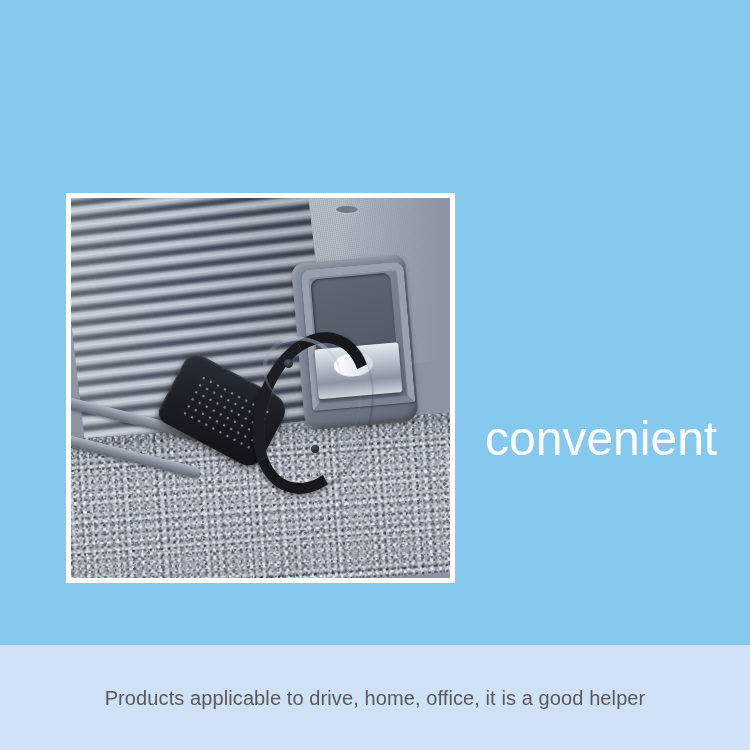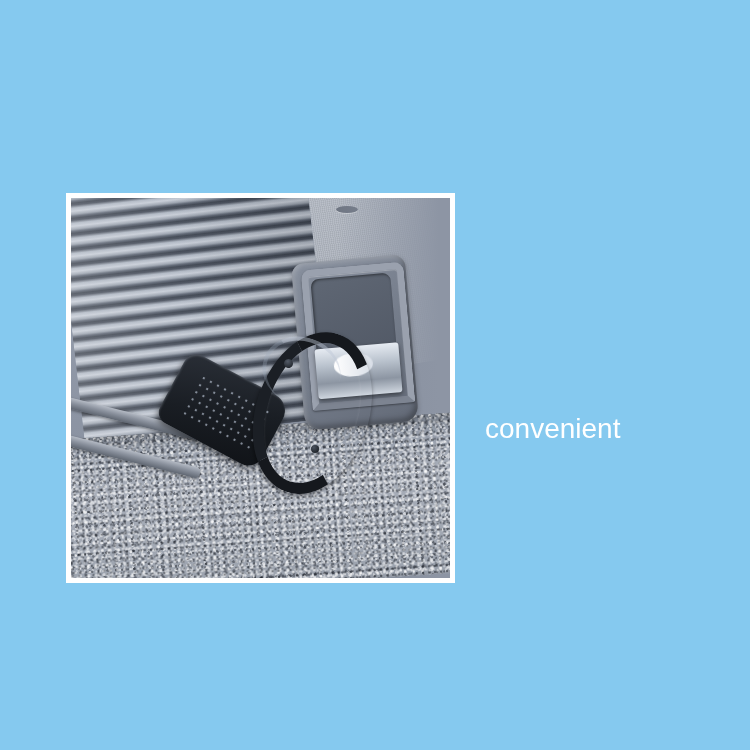--- a/index.html
+++ b/index.html
@@ -207,21 +207,21 @@
     position:absolute;background:linear-gradient(180deg,#b4bac4 0%,#8a919d 45%,#5f6671 100%);
     border-radius:5px;
     box-shadow:0 1px 3px rgba(0,0,0,.4);
   }
   .cord-a{left:-6%;top:61%;width:40%;height:11px;transform:rotate(14deg);transform-origin:right center;}
   .cord-b{left:-6%;top:71%;width:40%;height:11px;transform:rotate(14deg);transform-origin:right center;}
 
   
   .feature{
     position:absolute;left:485px;
-    color:#FFFFFF;font-size:28px;font-weight:400;
+    color:#FFFFFF;font-size:48px;font-weight:400;
     line-height:1;white-space:nowrap;
   }
   .feature-1{top:293px;}
   .feature-2{top:418px;}
 
   
   .footer{
     position:absolute;left:0;top:645px;width:750px;height:105px;
     background:#CFE2F5;
     display:flex;align-items:center;justify-content:center;
@@ -273,14 +273,17 @@
           <div class="hook-pin2"></div>
         </div>
 
       </div>
     </div>
 
     <div class="feature feature-1">convenient</div>
 
   </div>
 
+  <div class="footer">
+    <div class="footer-text">Products applicable to drive, home, office, it is a good helper</div>
+  </div>
 
 </div>
 
 </body></html>

